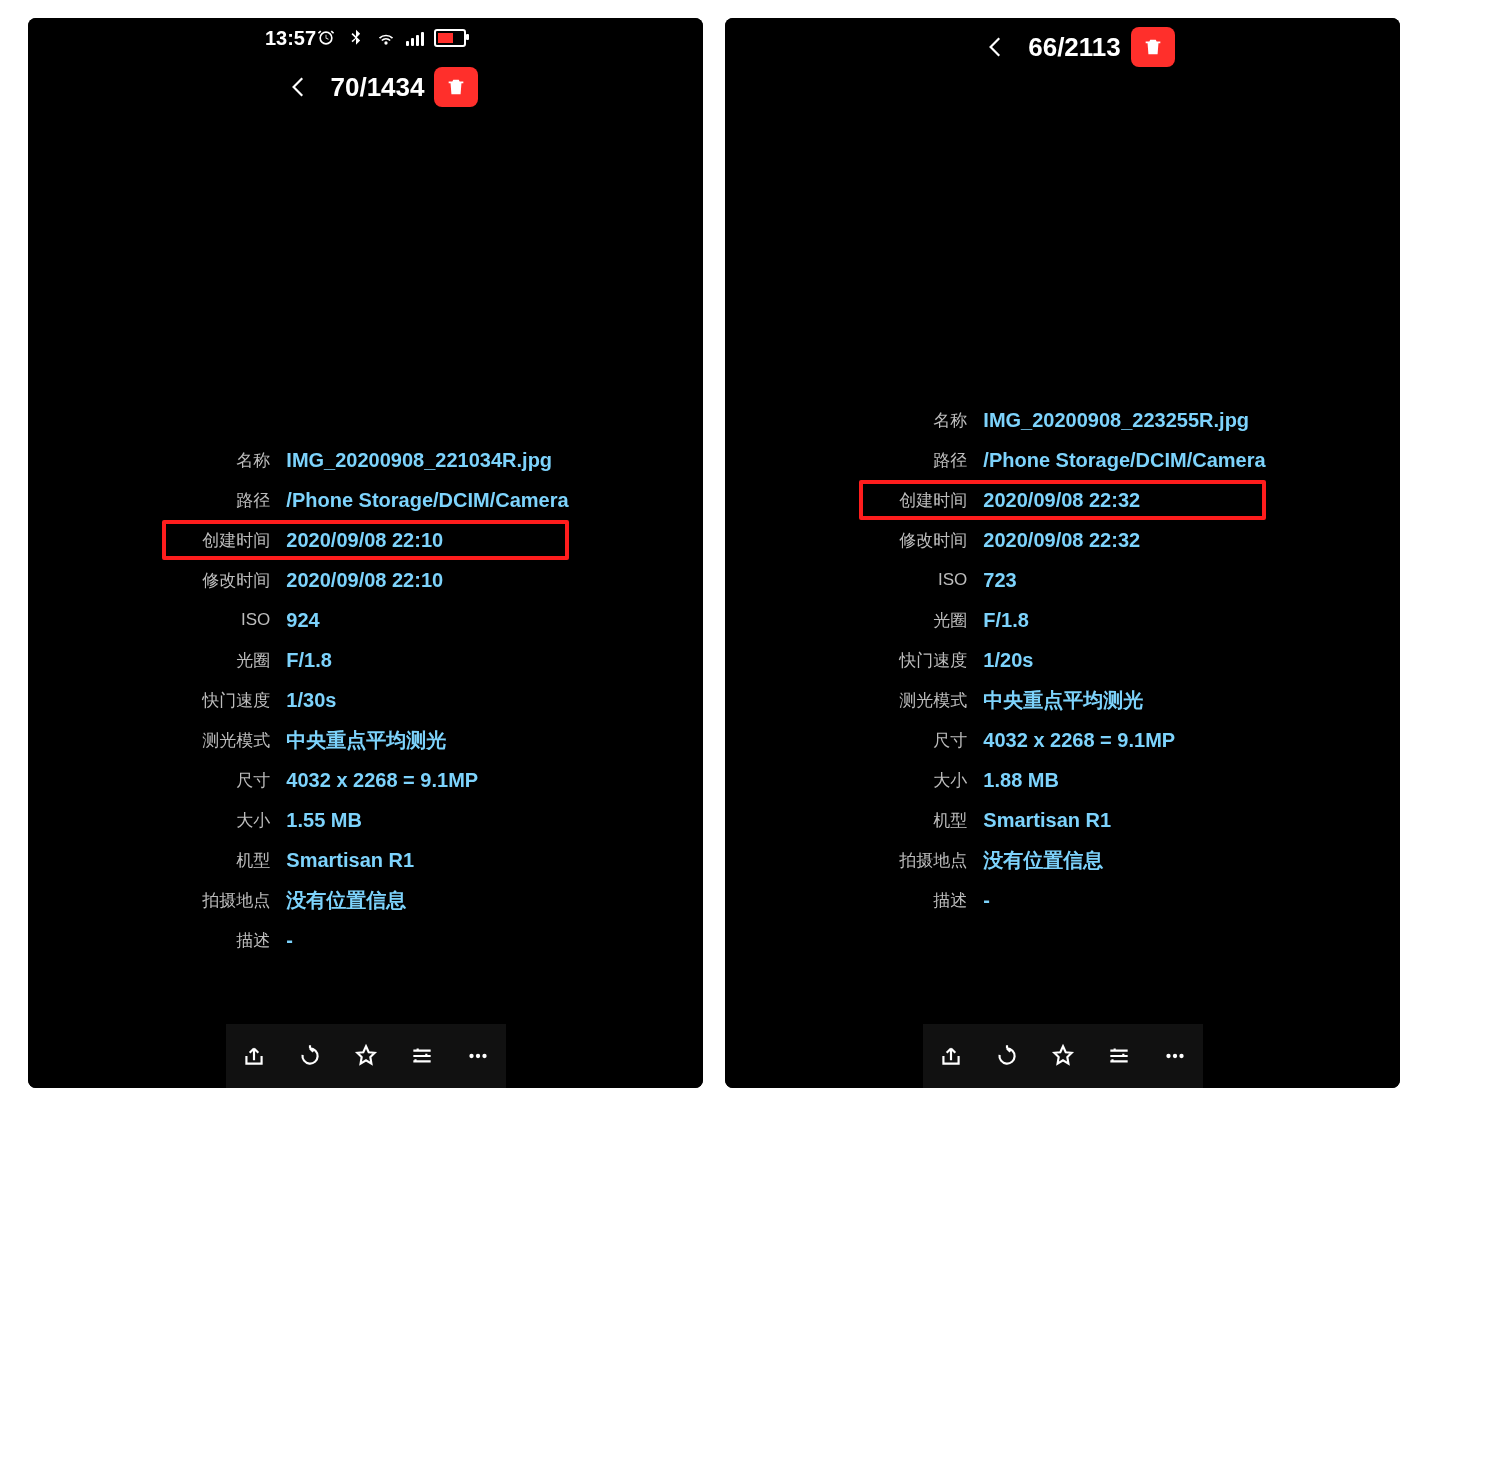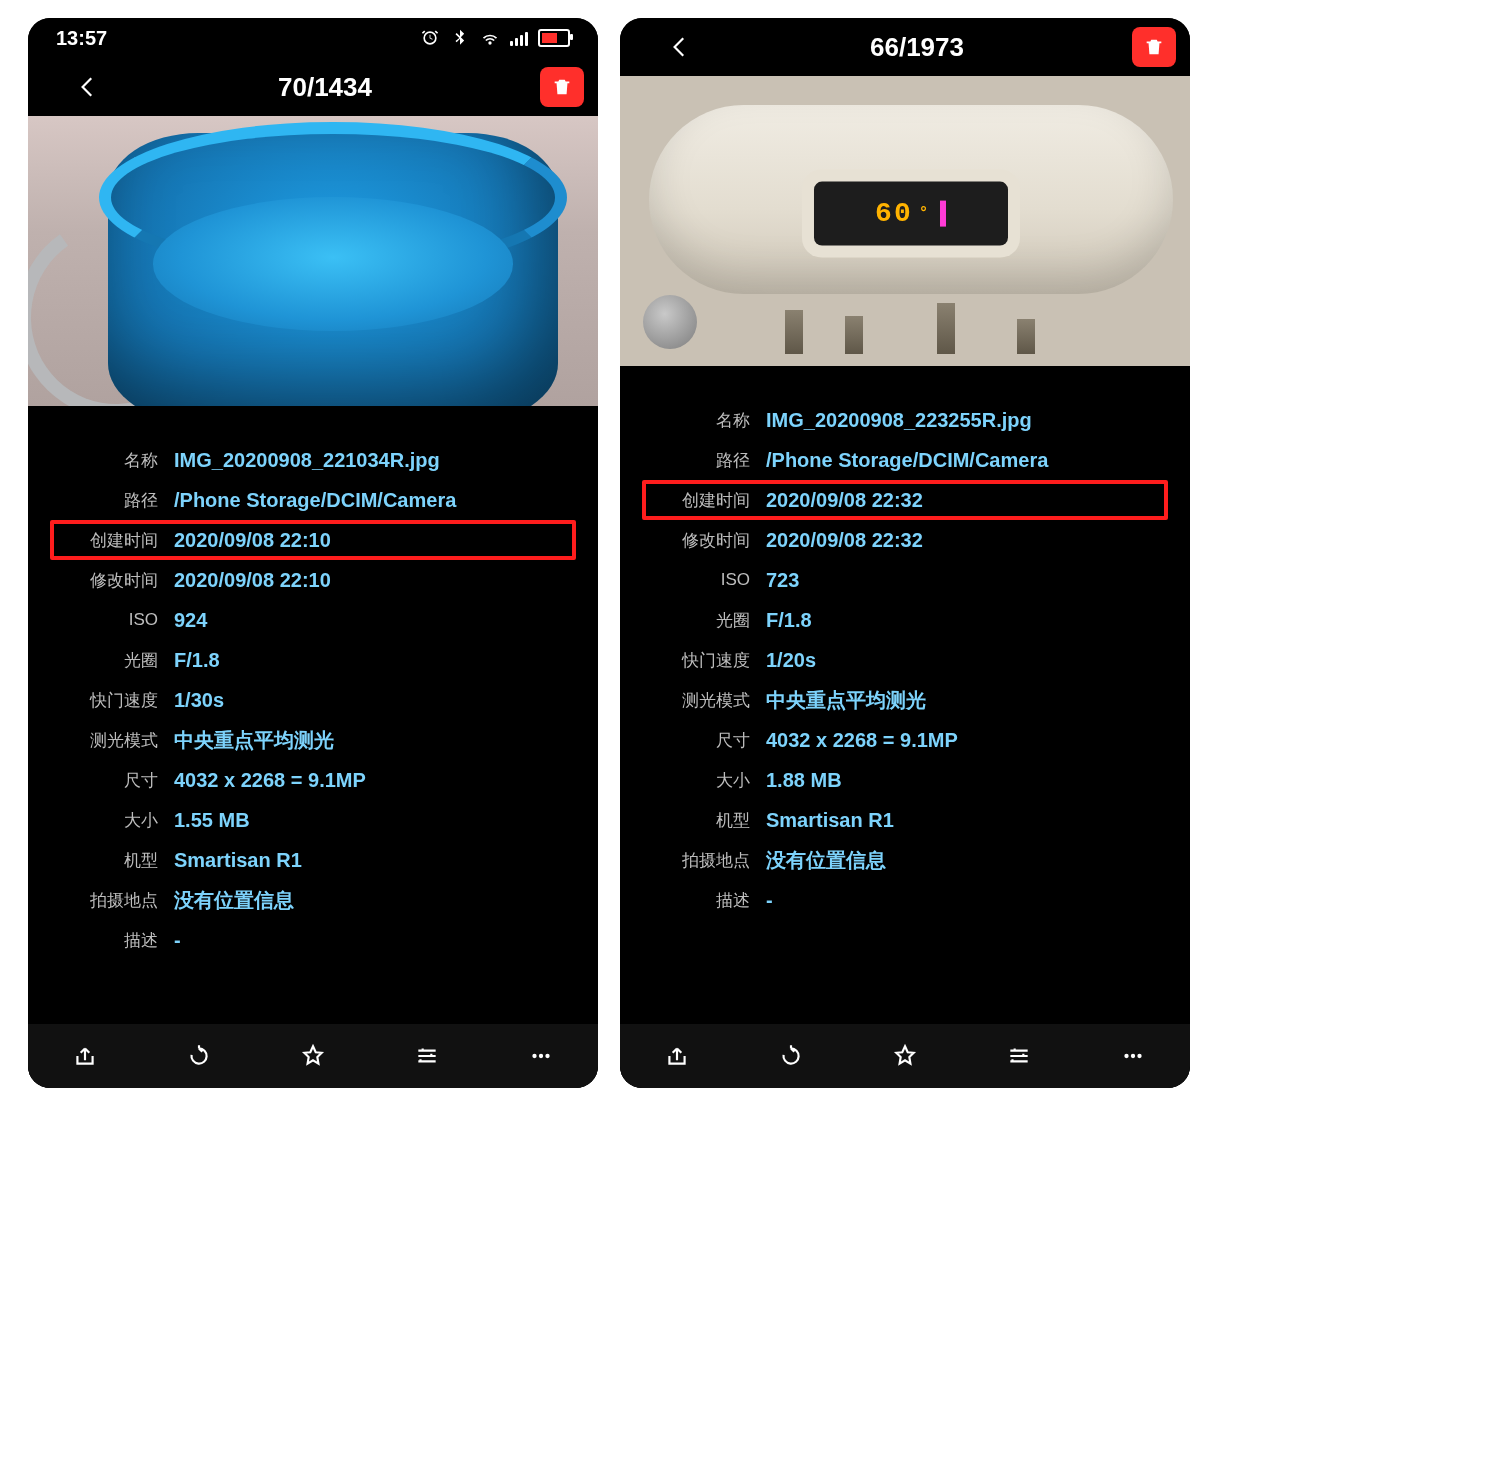--- a/index.html
+++ b/index.html
@@ -15,30 +15,31 @@
   body{
     width:1500px;
     height:1463px;
     box-sizing:border-box;
     padding:18px 28px 120px 28px;
     display:flex;
     gap:22px;
     font-family:-apple-system,"Segoe UI","Helvetica Neue",Arial,"PingFang SC","Microsoft YaHei",sans-serif;
   }
   .phone{
-    width:570px;
+    width:675px;
     height:1070px;
     background:var(--phone-bg);
-    border-radius:22px;
+    border-radius:8px;
     color:var(--text);
     overflow:hidden;
     display:flex;
     flex-direction:column;
     position:relative;
     box-shadow:0 0 0 2px #000 inset;
+    align-items:center;
   }
 
   
   .statusbar{
     height:40px;
     display:flex;
     align-items:center;
     justify-content:space-between;
     padding:0 28px;
     font-size:20px;
@@ -251,21 +252,21 @@
 </div>
 
 <div class="phone">
 
   <div class="header">
     <div class="back">
       <svg viewBox="0 0 24 24">
           <path d="M15 4l-8 8 8 8"></path>
         </svg>
     </div>
-    <div class="title">66/1973</div>
+    <div class="title">66/2113</div>
     <div class="delete">
       <svg viewBox="0 0 24 24">
           <path d="M6 7h12l-1 13H7L6 7zm3-3h6l1 2H8l1-2zM4 6h16v2H4V6z"></path>
         </svg>
     </div>
   </div>
 
   <div class="imgarea">
     <div class="heater-scene">
       <div class="heater">

